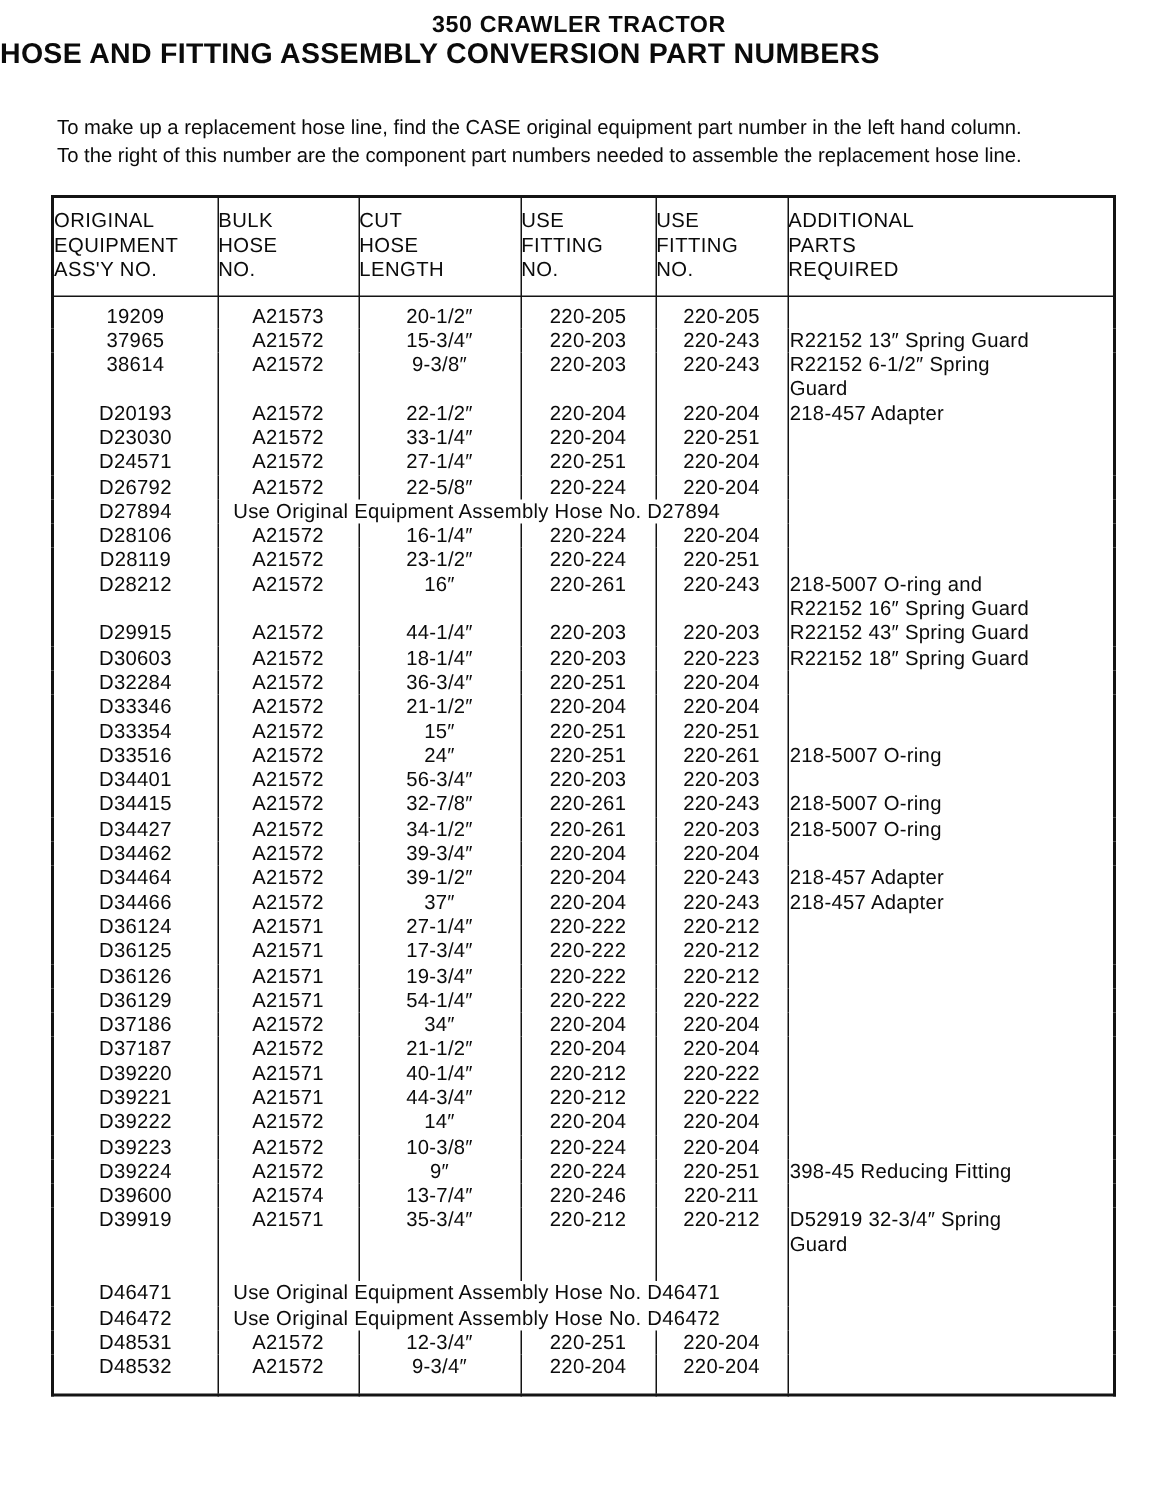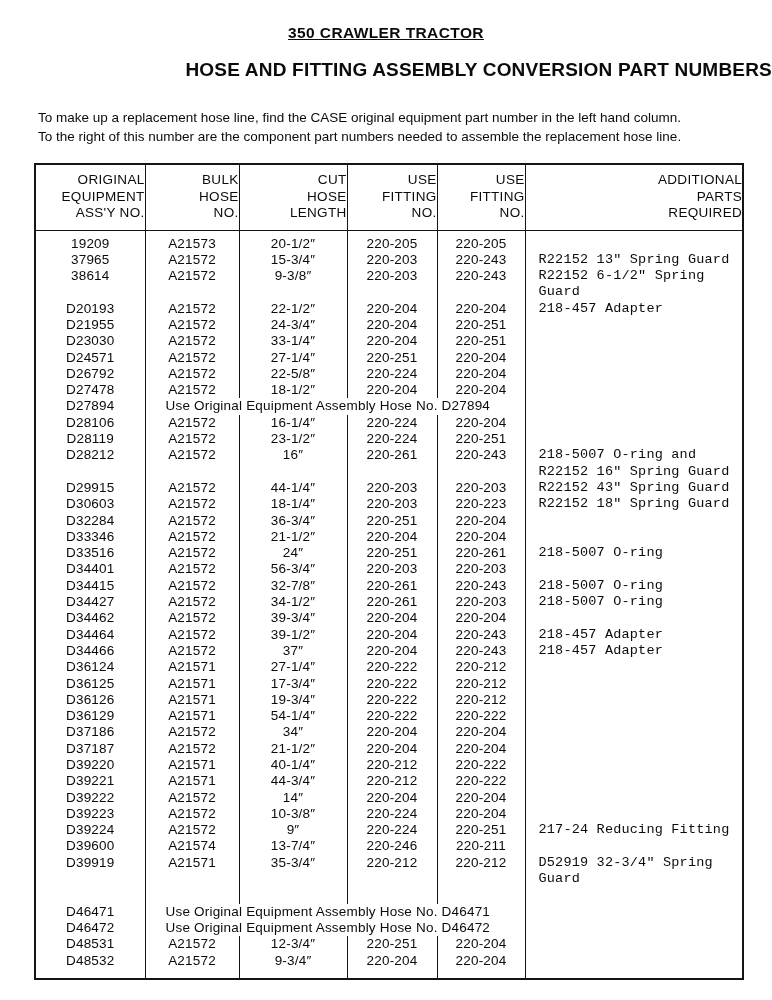--- a/index.html
+++ b/index.html
@@ -19,29 +19,27 @@
     width: 772px;
     height: 1000px;
     background: #ffffff;
     box-sizing: border-box;
   }
   .title {
     text-align: center;
     font-weight: bold;
     font-size: 15.5px;
     letter-spacing: 0.4px;
-    padding-top: 24px;
-    text-decoration: underline;
+    padding-top: 8px;
   }
   .subtitle {
-    text-align: right;
+    text-align: left;
     font-weight: bold;
     font-size: 19px;
     letter-spacing: 0.2px;
-    margin-top: 17px;
   }
   .intro {
     margin: 27px 28px 17px 38px;
     font-size: 13.5px;
     line-height: 19px;
   }
   table.conv {
     border-collapse: collapse;
     table-layout: fixed;
     margin: 15px 0 0 34px;
@@ -56,42 +54,41 @@
   col.w5 { width: 218px; }
   th, td {
     border-left: 1.5px solid #141414;
     border-right: 1.5px solid #141414;
     font-size: 13.5px;
     overflow: hidden;
   }
   thead th {
     border-bottom: 1.5px solid #141414;
     font-weight: normal;
-    text-align: right;
+    text-align: left;
     line-height: 16.5px;
     padding: 7px 0 8px 0;
     white-space: pre-line;
     letter-spacing: 0.3px;
   }
   tbody td {
     text-align: center;
     vertical-align: top;
     line-height: 16.3px;
     padding: 0;
     letter-spacing: 0.2px;
   }
   tbody td.col5 {
     text-align: left;
-    padding-left: 13px;
+    padding-left: 1px;
     white-space: pre-line;
-    font-family: Liberation Mono, monospace;
   }
   tbody td.span-cell {
     text-align: left;
-    padding-left: 20px;
+    padding-left: 10px;
     white-space: nowrap;
   }
   tbody tr:first-child td { padding-top: 5px; }
   tbody tr:last-child td { padding-bottom: 9px; text-align: center; }
 </style>
 </head>
 <body>
 
 <div class="page">
   <div class="title">350 CRAWLER TRACTOR</div>
@@ -160,56 +157,40 @@
         </tr>
         <tr>
           <td class="col0">D20193</td>
           <td class="col1">A21572</td>
           <td class="col2">22-1/2″</td>
           <td class="col3">220-204</td>
           <td class="col4">220-204</td>
           <td class="col5">218-457 Adapter</td>
         </tr>
         <tr>
-          <td class="col0">D21955</td>
-          <td class="col1">A21572</td>
-          <td class="col2">24-3/4″</td>
-          <td class="col3">220-204</td>
-          <td class="col4">220-251</td>
-          <td class="col5">&nbsp;</td>
-        </tr>
-        <tr>
           <td class="col0">D23030</td>
           <td class="col1">A21572</td>
           <td class="col2">33-1/4″</td>
           <td class="col3">220-204</td>
           <td class="col4">220-251</td>
           <td class="col5">&nbsp;</td>
         </tr>
         <tr>
           <td class="col0">D24571</td>
           <td class="col1">A21572</td>
           <td class="col2">27-1/4″</td>
           <td class="col3">220-251</td>
           <td class="col4">220-204</td>
           <td class="col5">&nbsp;</td>
         </tr>
         <tr>
           <td class="col0">D26792</td>
           <td class="col1">A21572</td>
           <td class="col2">22-5/8″</td>
           <td class="col3">220-224</td>
-          <td class="col4">220-204</td>
-          <td class="col5">&nbsp;</td>
-        </tr>
-        <tr>
-          <td class="col0">D27478</td>
-          <td class="col1">A21572</td>
-          <td class="col2">18-1/2″</td>
-          <td class="col3">220-204</td>
           <td class="col4">220-204</td>
           <td class="col5">&nbsp;</td>
         </tr>
         <tr>
           <td class="col0">D27894</td>
           <td class="span-cell" colspan="4">Use Original Equipment Assembly Hose No. D27894</td>
           <td class="col5">&nbsp;</td>
         </tr>
         <tr>
           <td class="col0">D28106</td>
@@ -262,20 +243,28 @@
         </tr>
         <tr>
           <td class="col0">D33346</td>
           <td class="col1">A21572</td>
           <td class="col2">21-1/2″</td>
           <td class="col3">220-204</td>
           <td class="col4">220-204</td>
           <td class="col5">&nbsp;</td>
         </tr>
         <tr>
+          <td class="col0">D33354</td>
+          <td class="col1">A21572</td>
+          <td class="col2">15″</td>
+          <td class="col3">220-251</td>
+          <td class="col4">220-251</td>
+          <td class="col5">&nbsp;</td>
+        </tr>
+        <tr>
           <td class="col0">D33516</td>
           <td class="col1">A21572</td>
           <td class="col2">24″</td>
           <td class="col3">220-251</td>
           <td class="col4">220-261</td>
           <td class="col5">218-5007 O-ring</td>
         </tr>
         <tr>
           <td class="col0">D34401</td>
           <td class="col1">A21572</td>
@@ -403,21 +392,21 @@
           <td class="col3">220-224</td>
           <td class="col4">220-204</td>
           <td class="col5">&nbsp;</td>
         </tr>
         <tr>
           <td class="col0">D39224</td>
           <td class="col1">A21572</td>
           <td class="col2">9″</td>
           <td class="col3">220-224</td>
           <td class="col4">220-251</td>
-          <td class="col5">217-24 Reducing Fitting</td>
+          <td class="col5">398-45 Reducing Fitting</td>
         </tr>
         <tr>
           <td class="col0">D39600</td>
           <td class="col1">A21574</td>
           <td class="col2">13-7/4″</td>
           <td class="col3">220-246</td>
           <td class="col4">220-211</td>
           <td class="col5">&nbsp;</td>
         </tr>
         <tr>

